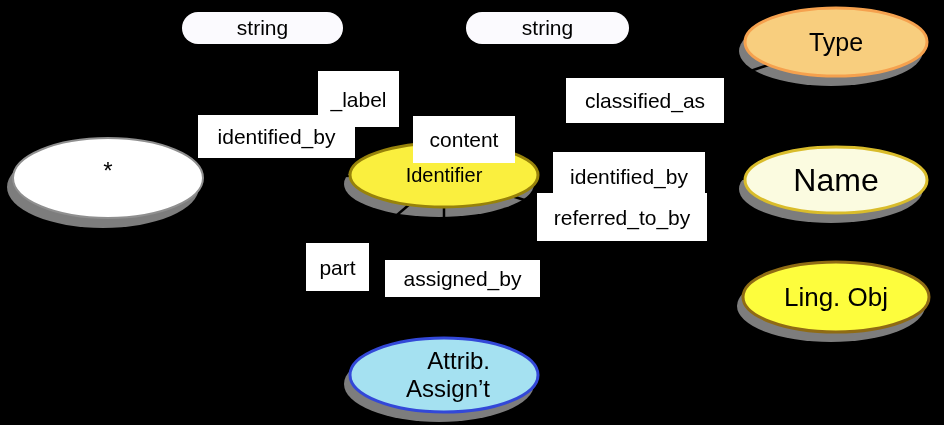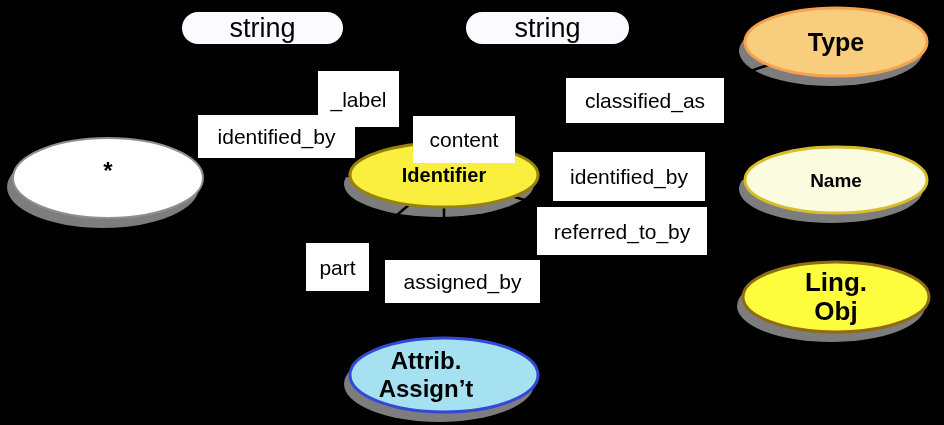--- a/index.html
+++ b/index.html
@@ -9,26 +9,26 @@
   }
   #edge-svg { position:absolute; left:0; top:0; }
   .edge-label {
     position:absolute; background:#FFFFFF; color:#000;
     display:flex; align-items:center; justify-content:center;
     font-size:21px; line-height:1; white-space:nowrap;
   }
   .datatype-pill {
     position:absolute; background:#FBFAFE; color:#000;
     display:flex; align-items:center; justify-content:center;
-    font-size:27px; border-radius:17px; white-space:nowrap;
+    font-size:21px; border-radius:17px; white-space:nowrap;
   }
   .node-label {
-    position:absolute; color:#000; font-weight:bold;
+    position:absolute; color:#000; font-weight:normal;
     display:flex; align-items:center; justify-content:center;
-    text-align:center; white-space:pre-line; transform:translate(-50%,-50%);
+    text-align:right; white-space:pre-line; transform:translate(-50%,-50%);
   }
 </style>
 </head>
 <body>
 
 <div id="stage" style="background: rgb(0, 0, 0);">
   <svg id="edge-svg" width="944" height="425">
     <g id="g-shadows">
         <ellipse cx="103" cy="187" rx="96" ry="41" fill="#7D7D7D"></ellipse>
         <ellipse cx="439" cy="184" rx="95" ry="33" fill="#7D7D7D"></ellipse>
@@ -57,24 +57,24 @@
       </g>
   </svg>
   <div id="overlay">
       <div class="datatype-pill" style="left: 182px; top: 12px; width: 161px; height: 32px;">string</div>
       <div class="datatype-pill" style="left: 466px; top: 12px; width: 163px; height: 32px;">string</div>
       <div class="edge-label" style="left: 318px; top: 71px; width: 81px; height: 56px;">_label</div>
       <div class="edge-label" style="left: 413px; top: 68px; width: 102px; height: 47px; margin-top: 48px;">content</div>
       <div class="edge-label" style="left: 554px; top: 78px; width: 158px; height: 45px; margin-left: 12px;">classified_as</div>
       <div class="edge-label" style="left: 198px; top: 115px; width: 157px; height: 43px;">identified_by</div>
       <div class="edge-label" style="left: 553px; top: 152px; width: 152px; height: 49px;">identified_by</div>
-      <div class="edge-label" style="left: 537px; top: 207px; width: 170px; height: 48px;">referred_to_by</div>
+      <div class="edge-label" style="left: 537px; top: 193px; width: 170px; height: 48px;">referred_to_by</div>
       <div class="edge-label" style="left: 306px; top: 243px; width: 63px; height: 48px;">part</div>
-      <div class="edge-label" style="left: 385px; top: 260px; width: 155px; height: 43px;">assigned_by</div>
+      <div class="edge-label" style="left: 385px; top: 260px; width: 155px; height: 37px;">assigned_by</div>
       <div class="node-label" style="left: 108px; top: 171px; font-size: 24px; line-height: 28px;">*</div>
       <div class="node-label" style="left: 444px; top: 175px; font-size: 20px; line-height: 30px;">Identifier</div>
       <div class="node-label" style="left: 836px; top: 42px; font-size: 25px; line-height: 29px;">Type</div>
-      <div class="node-label" style="left: 836px; top: 180px; font-size: 19px; line-height: 29px;">Name</div>
+      <div class="node-label" style="left: 836px; top: 180px; font-size: 32px; line-height: 29px;">Name</div>
       <div class="node-label" style="left: 836px; top: 297px; font-size: 26px; line-height: 29px;">Ling. Obj</div>
-      <div class="node-label" style="left: 426px; top: 375px; font-size: 24px; line-height: 28px;">Attrib.
+      <div class="node-label" style="left: 448px; top: 375px; font-size: 24px; line-height: 28px;">Attrib.
 Assign’t</div>
     </div>
 </div>
 
 </body></html>

